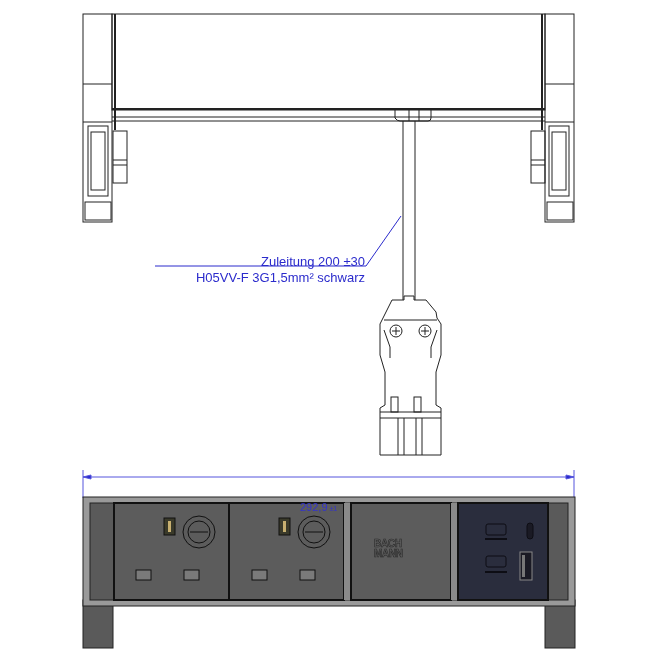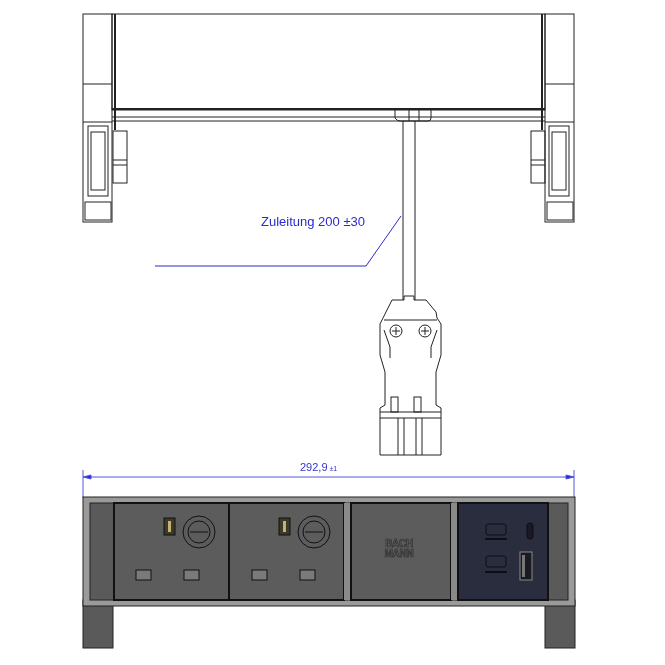--- a/index.html
+++ b/index.html
@@ -1,22 +1,22 @@
 <!DOCTYPE html>
 <html><head>
 <meta charset="utf-8">
 <style>
   html, body { margin:0; padding:0; background:#ffffff; }
   body { width:665px; height:665px; position:relative; overflow:hidden; font-family:"Liberation Sans", sans-serif; }
   svg { position:absolute; left:0; top:0; }
-  .lbl { position:absolute; color:#2b2bcc; font-family:"Liberation Sans", sans-serif; text-align:right; }
+  .lbl { position:absolute; color:#2b2bcc; font-family:"Liberation Sans", sans-serif; text-align:right;margin-top:40px; }
   .cable-label { right:300px; top:214px; font-size:13px; line-height:16px; width:260px; }
   .dim-label { left:300px; top:461px; font-size:11px; color:#3333cc; }
   .dim-label small { font-size:7px; margin-left:2px; }
-  .brand { position:absolute; left:374px; top:539px; width:50px; text-align:center; font-size:10px; line-height:10px;
+  .brand { position:absolute; left:374px; top:539px; width:50px; text-align:left; font-size:10px; line-height:10px;
            color:#5d5d5d; font-weight:bold; -webkit-text-stroke:0.6px #2a2a2a; letter-spacing:-0.3px; }
 </style>
 </head>
 <body>
 
 <svg width="665" height="665" viewBox="0 0 665 665">
 
   <g fill="none" stroke="#222" stroke-width="1">
 
     <rect x="83" y="14" width="29" height="208" fill="#fff"></rect>
@@ -125,20 +125,21 @@
     <rect x="527" y="523" width="6" height="16" rx="3" fill="#1a1a24"></rect>
     <rect x="486" y="556" width="20" height="11" rx="2" fill="none"></rect>
     <line x1="485" y1="572" x2="507" y2="572" stroke-width="2"></line>
     <rect x="520" y="552" width="12" height="28" fill="#1a1a24" stroke="#888"></rect>
     <rect x="522" y="555" width="3" height="22" fill="#777" stroke="none"></rect>
   </g>
 </svg>
 
 <div class="lbl cable-label">
   <div>Zuleitung 200 ±30</div>
+  <div>H05VV-F 3G1,5mm² schwarz</div>
 </div>
 
 <div class="lbl dim-label">
   <span>292,9</span><small>±1</small>
 </div>
 
 <div class="brand">
   <div>BACH</div>
   <div>MANN</div>
 </div>

